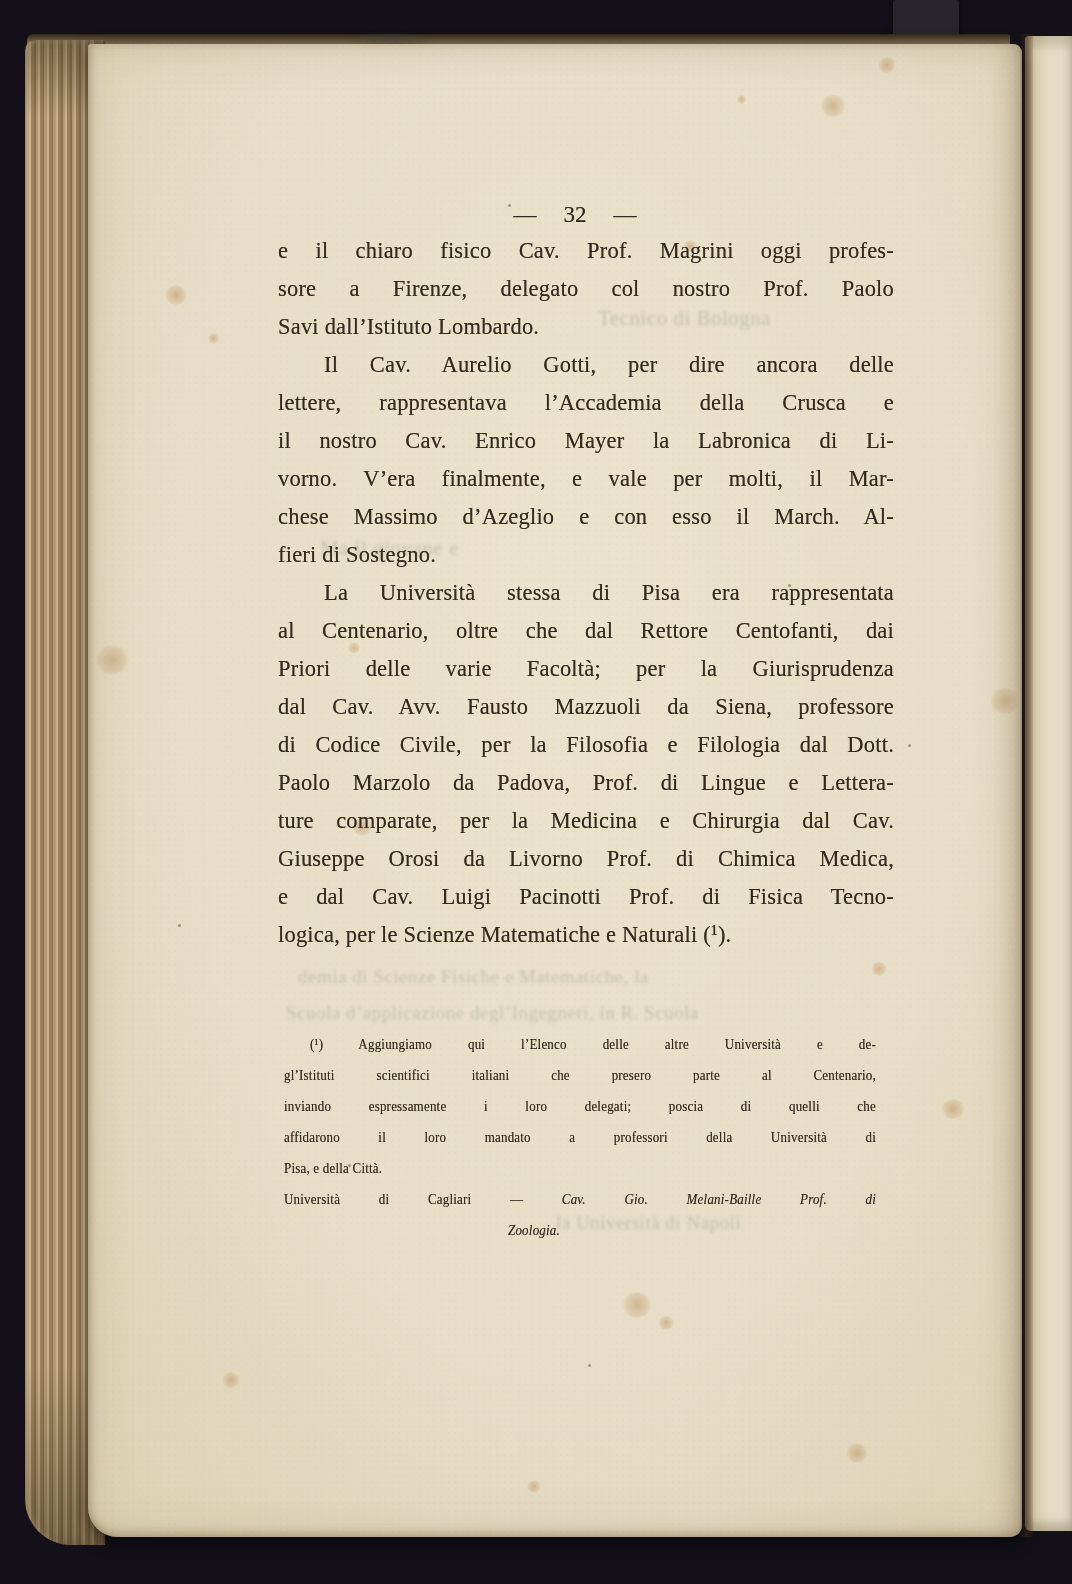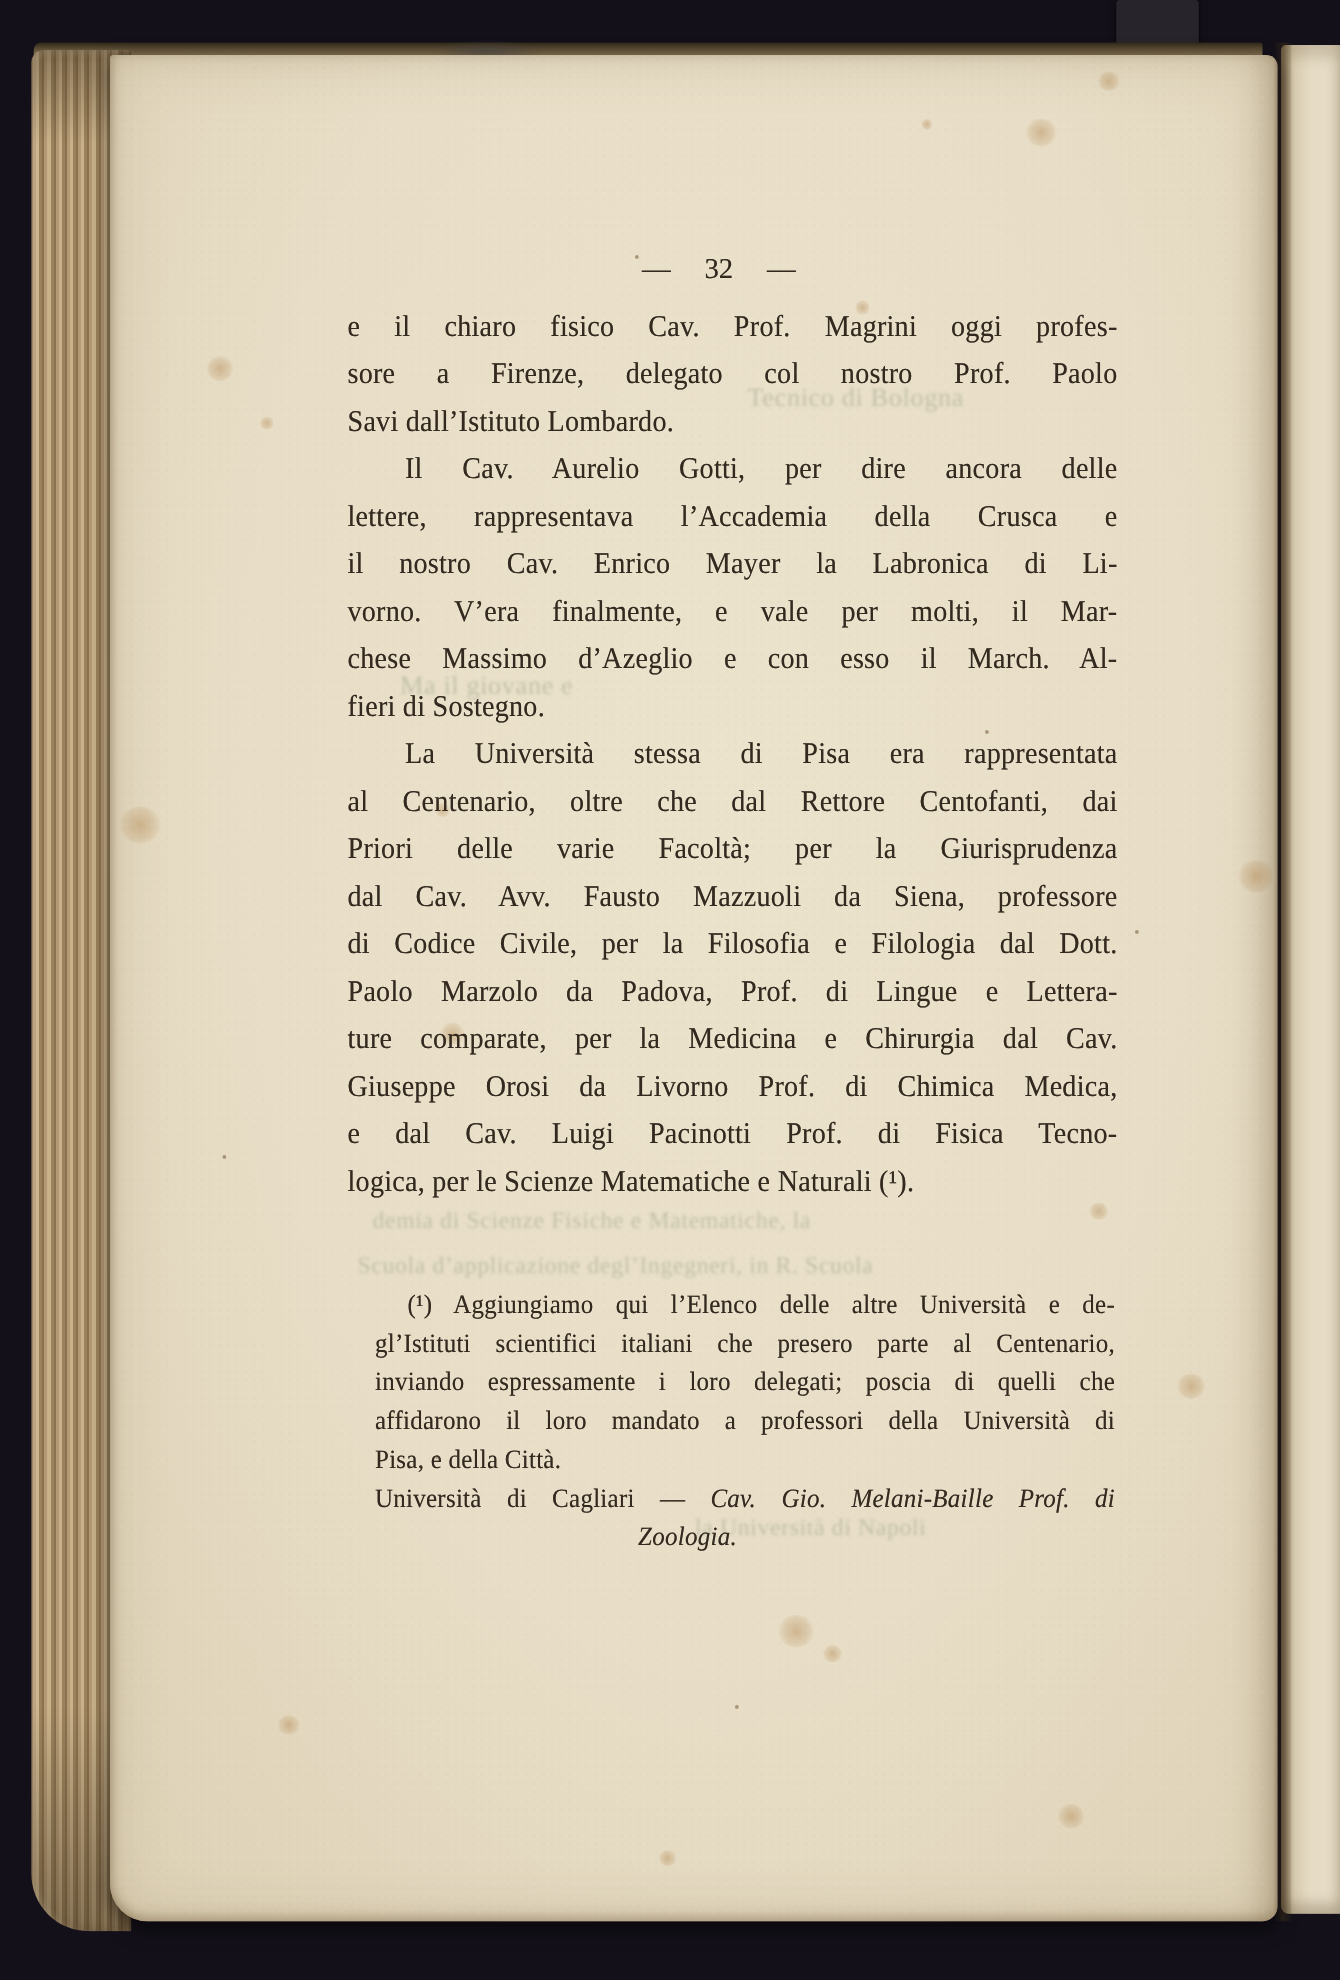--- a/index.html
+++ b/index.html
@@ -69,29 +69,29 @@
     white-space:nowrap;pointer-events:none;letter-spacing:.5px;
   }
   
   .ink{color:#33291f;text-shadow:0 0 .5px rgba(45,35,25,.55);}
   .pagenum{
     position:absolute;left:190px;top:158px;width:616px;
     display:flex;justify-content:center;gap:27px;
     font-size:23px;transform:translateX(-11px);
   }
   .bodytext{
-    position:absolute;left:190px;top:198px;width:616px;
+    position:absolute;left:190px;top:188px;width:616px;
     font-size:22.5px;line-height:38px;letter-spacing:.2px;
   }
   .ln{text-align:justify;text-align-last:justify;transform:scaleY(1.07);}
   .ln.end{text-align:left;text-align-last:left;}
   .ln.ind{text-indent:46px;}
   .footnote{
-    position:absolute;left:212px;top:985px;width:592px;
-    font-size:20px;line-height:31px;letter-spacing:.2px;
+    position:absolute;left:196px;top:985px;width:592px;
+    font-size:13px;line-height:31px;letter-spacing:.2px;
   }
   .fln{text-align:justify;text-align-last:justify;transform:scaleY(1.06);}
   .fln.end{text-align:left;text-align-last:left;}
   .fln.ind{text-indent:26px;}
   .fln.zoo{text-align:center;text-align-last:center;padding-right:92px;}
   .it{font-style:italic;}
 </style>
 </head>
 <body>
 

